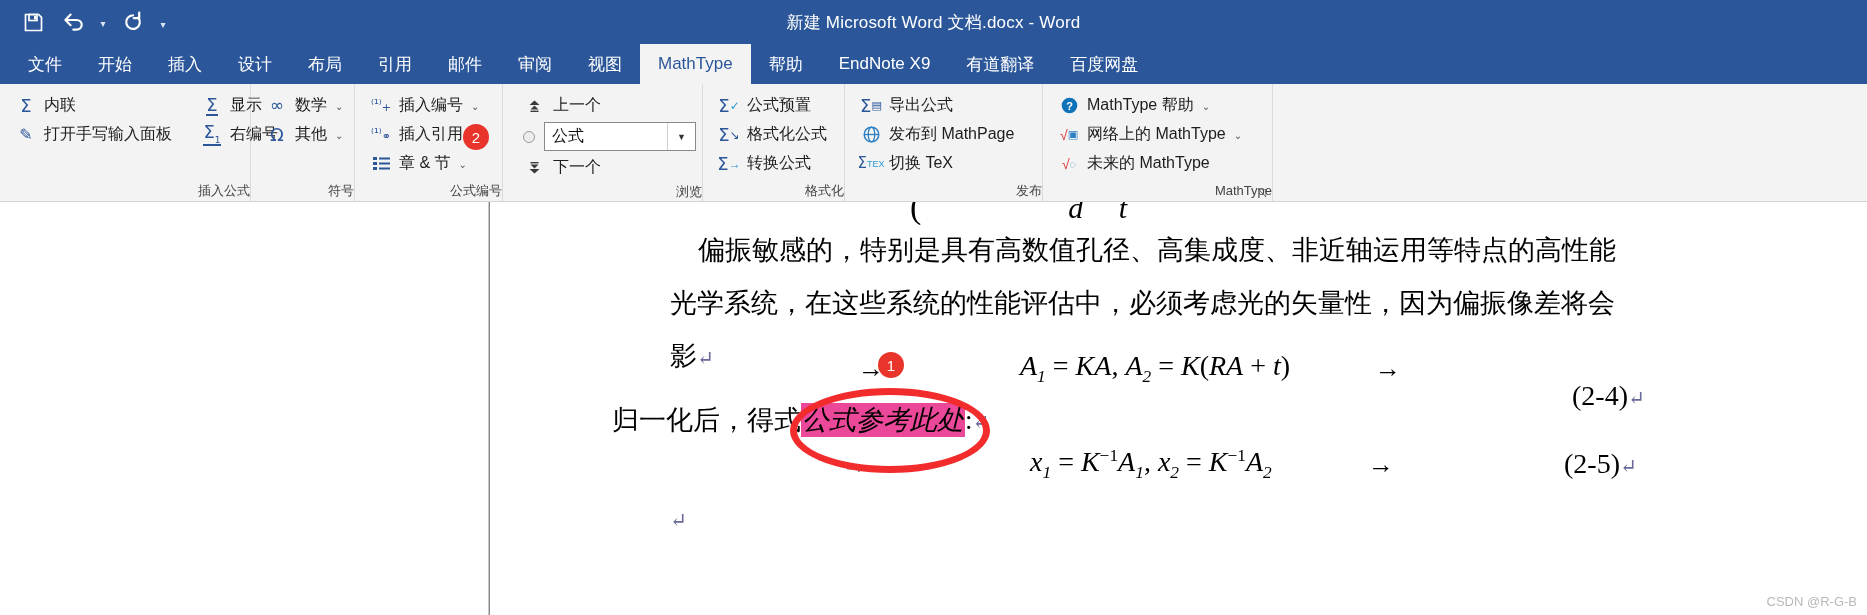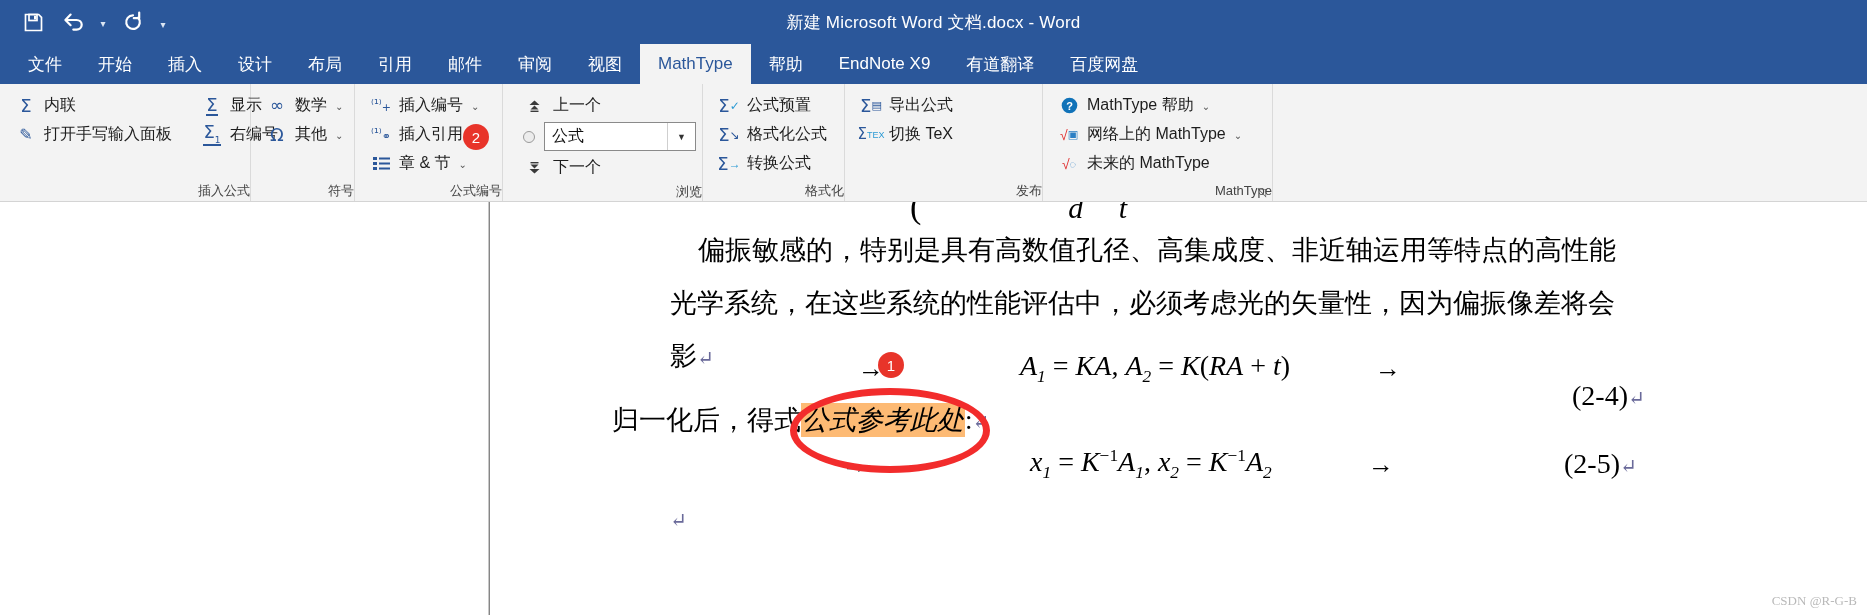--- a/index.html
+++ b/index.html
@@ -201,37 +201,37 @@
   .eqline {
     position: absolute;
     font-family: "Liberation Serif", "DejaVu Serif", serif;
     color: #000;
   }
   .mathitalic { font-style: italic; font-family: "Liberation Serif", "DejaVu Serif", serif; }
   .sub { font-size: 0.62em; vertical-align: sub; font-style: italic;}
   .sup { font-size: 0.62em; vertical-align: super; font-style: normal;}
 
   .field-hl {
-    background: #fdba74;
+    background: #ec4899;
     font-style: italic;
     padding: 2px 1px;
   }
   .redcircle {
     position: absolute;
     border: 7px solid #f22c2c;
     border-radius: 50%;
     z-index: 20;
     pointer-events: none;
   }
   .watermark {
     position: absolute;
     right: 10px; bottom: 6px;
     font-size: 13px;
     color: #b9b9b9;
-    font-family: Liberation Serif, serif;
+    font-family: Liberation Sans, sans-serif;
     margin-top: 24px;
   }
 </style>
 </head>
 <body>
 
 <div id="app">
 
   <div class="titlebar">
     <div class="qat">
@@ -441,20 +441,30 @@
         <div class="rcol">
           <div class="cmd">
             <span class="ico">
                 <span class="gico">Σ</span>
                 <span style="color:#2b579a;font-size:11px;">▤</span>
               </span>
             <span class="lbl">导出公式</span>
           </div>
           <div class="cmd">
             <span class="ico">
+              <svg width="17" height="17" viewBox="0 0 17 17">
+                  <circle cx="8.5" cy="8.5" r="7.3" fill="none" stroke="#2b7fc4" stroke-width="1.5"></circle>
+                  <ellipse cx="8.5" cy="8.5" rx="3.3" ry="7.3" fill="none" stroke="#2b7fc4" stroke-width="1.3"></ellipse>
+                  <line x1="1.3" y1="8.5" x2="15.7" y2="8.5" stroke="#2b7fc4" stroke-width="1.3"></line>
+                </svg>
+            </span>
+            <span class="lbl">发布到 MathPage</span>
+          </div>
+          <div class="cmd">
+            <span class="ico">
                 <span class="gico" style="font-size:15px;">Σ</span>
                 <span style="color:#2b9ad4;font-size:9px;">TEX</span>
               </span>
             <span class="lbl">切换 TeX</span>
           </div>
         </div>
       </div>
       <div class="rgroup-label">发布</div>
     </div>
 

